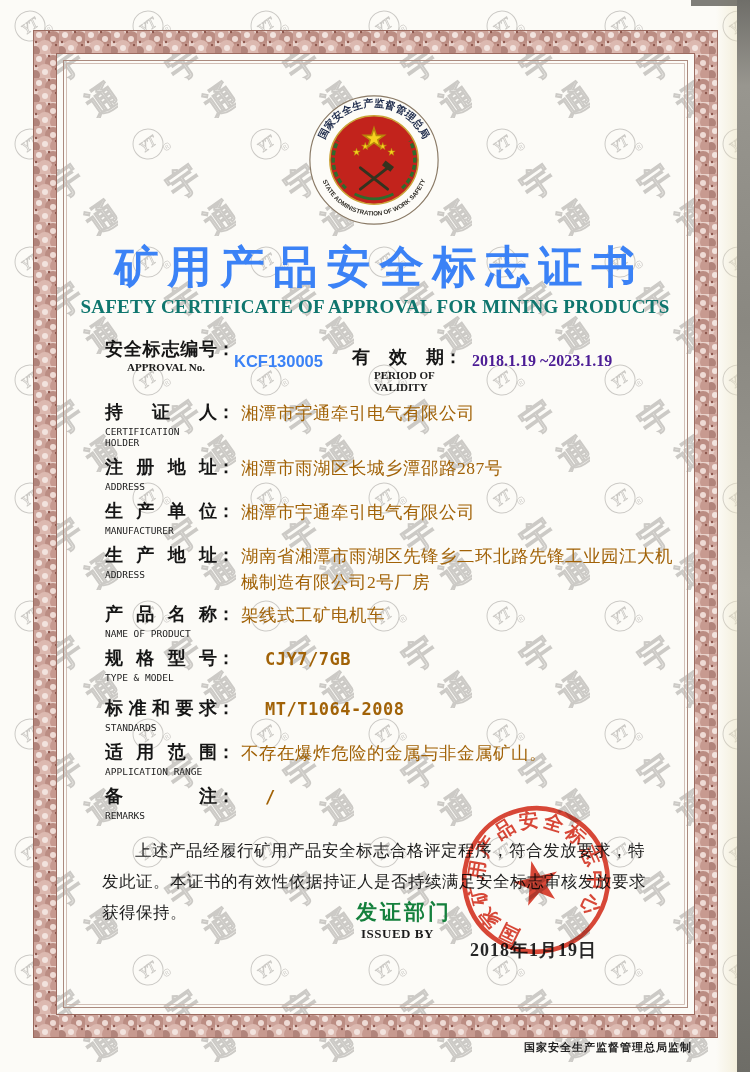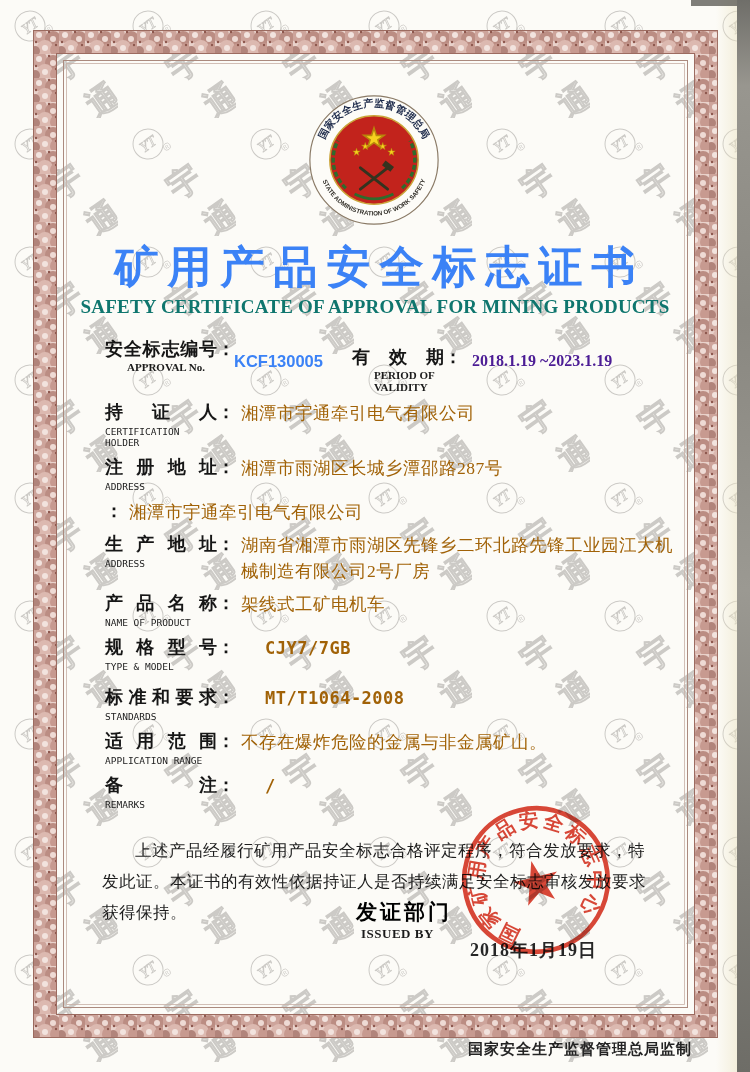--- a/index.html
+++ b/index.html
@@ -46,27 +46,27 @@
   .value {
     flex:1; font-size:17.5px; color:#a16207; line-height:26px;
     font-family:"Liberation Serif", serif; letter-spacing:0.5px;
   }
   .value.mono { font-family:"DejaVu Sans Mono", monospace; font-weight:bold; font-size:17px; letter-spacing:0.5px;margin-left:24px; }
   
   .statement {
     position:absolute; left:102px; top:836px; width:552px; z-index:3;
     font-size:16.5px; line-height:31px; color:#1d1d1d; text-indent:2em; letter-spacing:0.5px;font-family:Liberation Mono, monospace;
   }
-  .issued-zh { position:absolute; left:356px; top:898px; z-index:3; font-size:21px; font-weight:bold; letter-spacing:3px; color:#000000; }
+  .issued-zh { position:absolute; left:356px; top:898px; z-index:3; font-size:21px; font-weight:bold; letter-spacing:3px; color:#15803d; }
   .issued-en { position:absolute; left:361px; top:926px; z-index:3; font-size:13px; font-weight:bold; color:#1b1b1b; letter-spacing:0.5px; }
   .issue-date { position:absolute; left:470px; top:938px; z-index:3; font-size:18px; font-weight:bold; color:#262626; letter-spacing:1px; }
   .seal { position:absolute; left:452px; top:796px; width:168px; height:168px; z-index:4; mix-blend-mode:multiply; opacity:0.93; }
   .footer-note {
     position:absolute; left:430px; top:1040px; width:262px; z-index:3;
-    font-size:15px; font-weight:bold; color:#242424; letter-spacing:1px; text-align:right;
+    font-size:11px; font-weight:bold; color:#242424; letter-spacing:1px; text-align:right;
   }
   
   .edge-tint { position:absolute; right:12px; top:0; width:22px; height:100%; z-index:5;
     background:linear-gradient(90deg, rgba(240,234,210,0), rgba(236,228,196,0.55)); }
   .scan-edge { position:absolute; right:0; top:0; width:13px; height:100%; z-index:6;
     background:linear-gradient(180deg,#6f6e69,#98968f 8%,#8a8881 30%,#9b9992 55%,#807e78 80%,#6e6d67); }
   .corner-dark { position:absolute; right:13px; top:0; width:46px; height:6px; z-index:6; background:#55544f; opacity:0.75; }
 </style>
 </head>
 <body>
@@ -173,20 +173,22 @@
     </div>
 
     <div class="row">
       <div class="label-col"><span class="zh-label">注册地址</span>
         <div class="en-sub">ADDRESS</div></div>
       <span class="colon">：</span>
       <div class="value">湘潭市雨湖区长城乡潭邵路287号</div>
     </div>
 
     <div class="row">
+      <div class="label-col"><span class="zh-label">生产单位</span>
+        <div class="en-sub">MANUFACTURER</div></div>
       <span class="colon">：</span>
       <div class="value">湘潭市宇通牵引电气有限公司</div>
     </div>
 
     <div class="row">
       <div class="label-col"><span class="zh-label">生产地址</span>
         <div class="en-sub">ADDRESS</div></div>
       <span class="colon">：</span>
       <div class="value">湖南省湘潭市雨湖区先锋乡二环北路先锋工业园江大机械制造有限公司2号厂房</div>
     </div>

